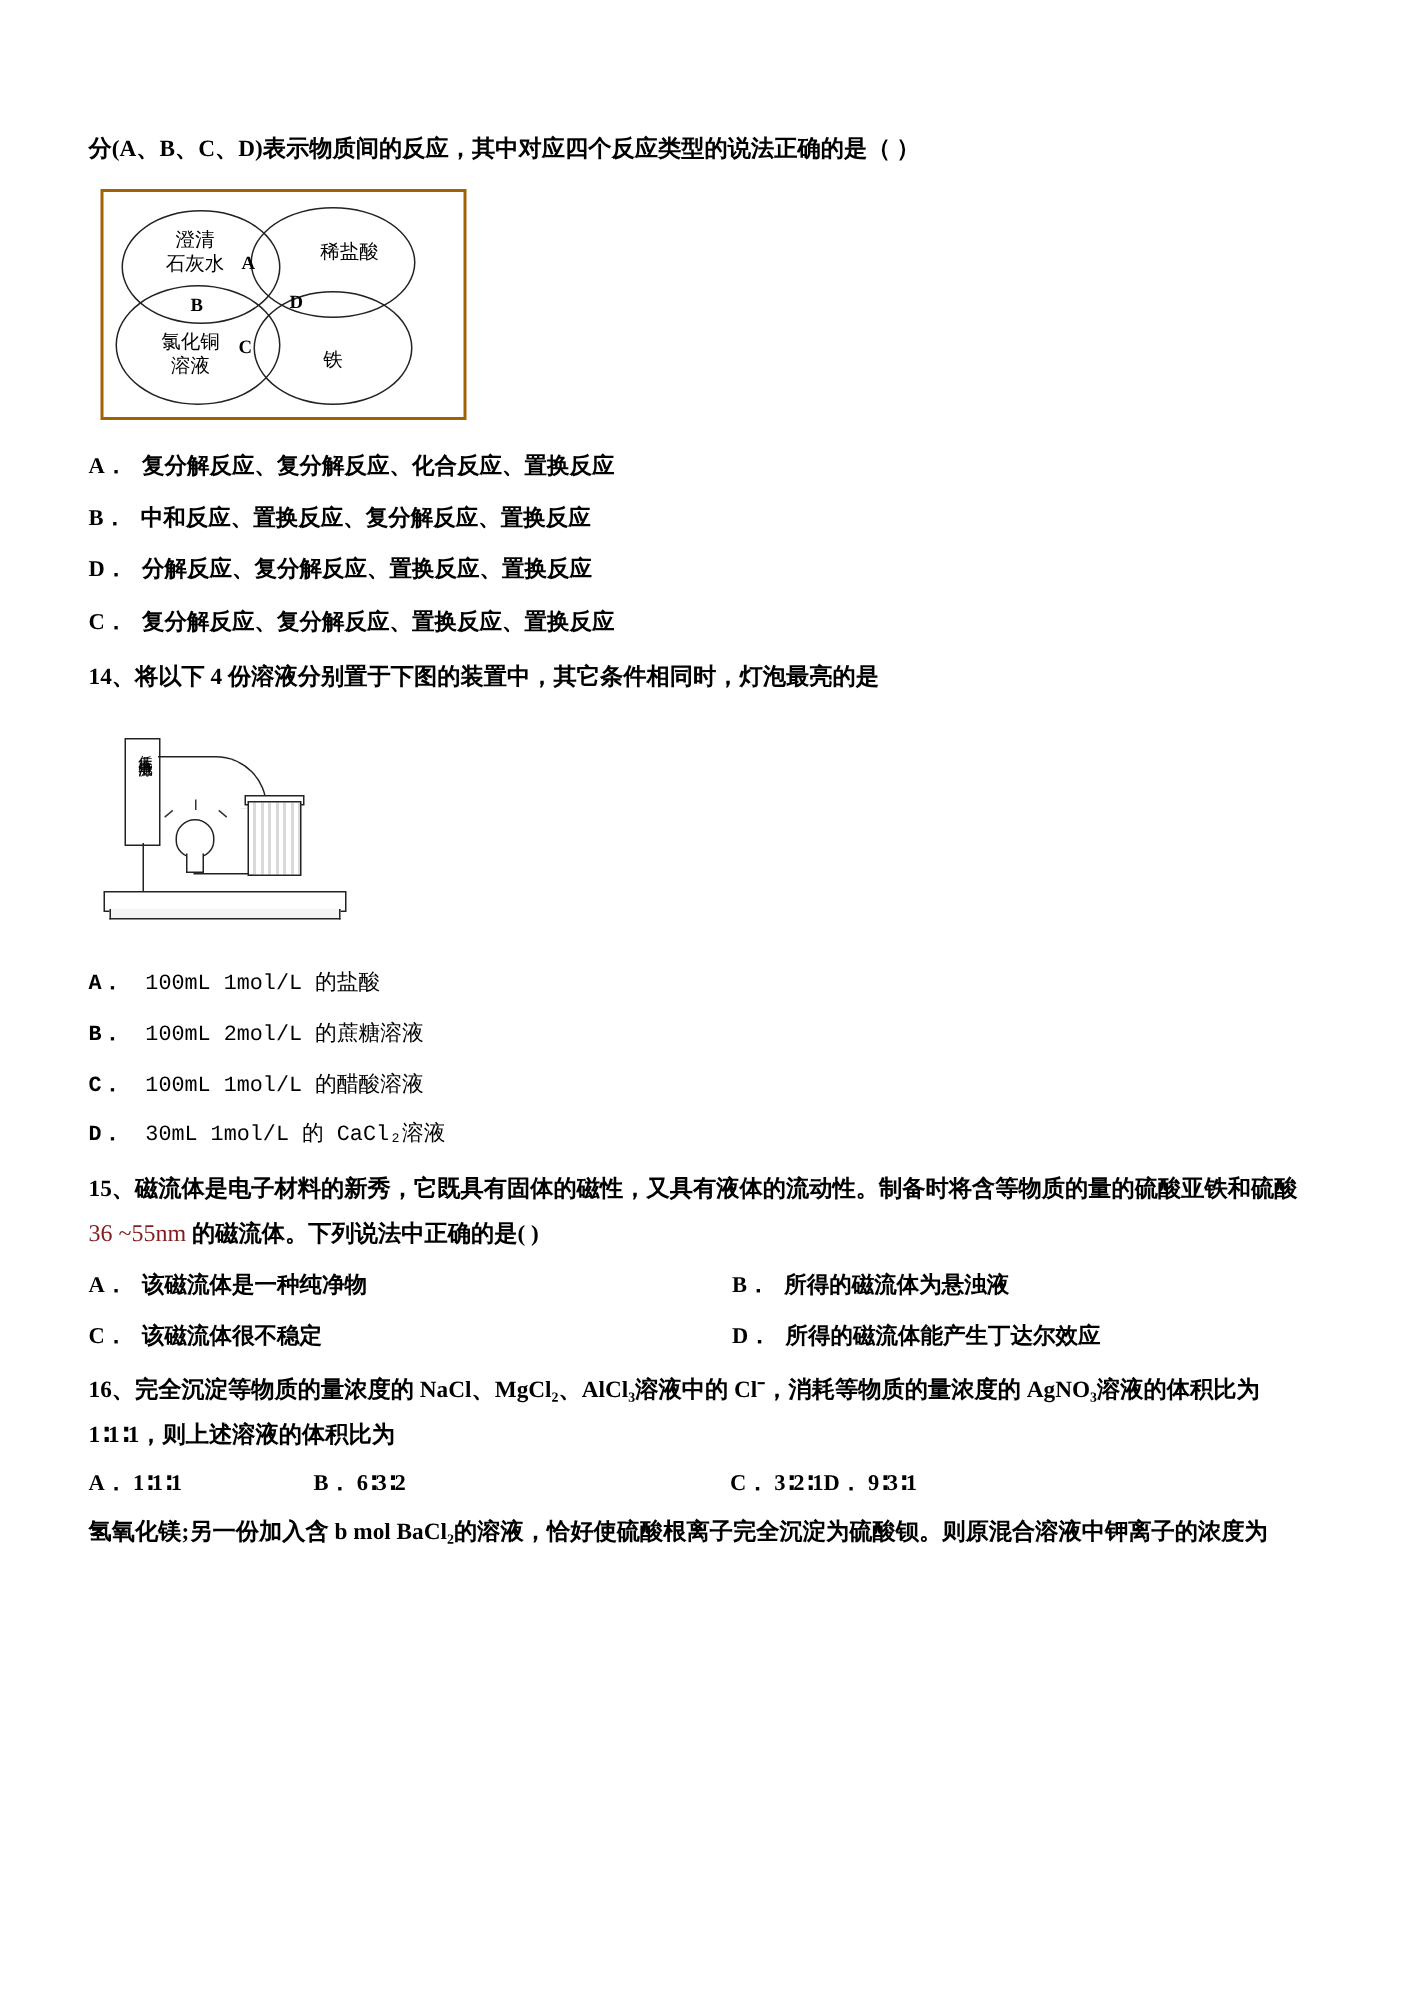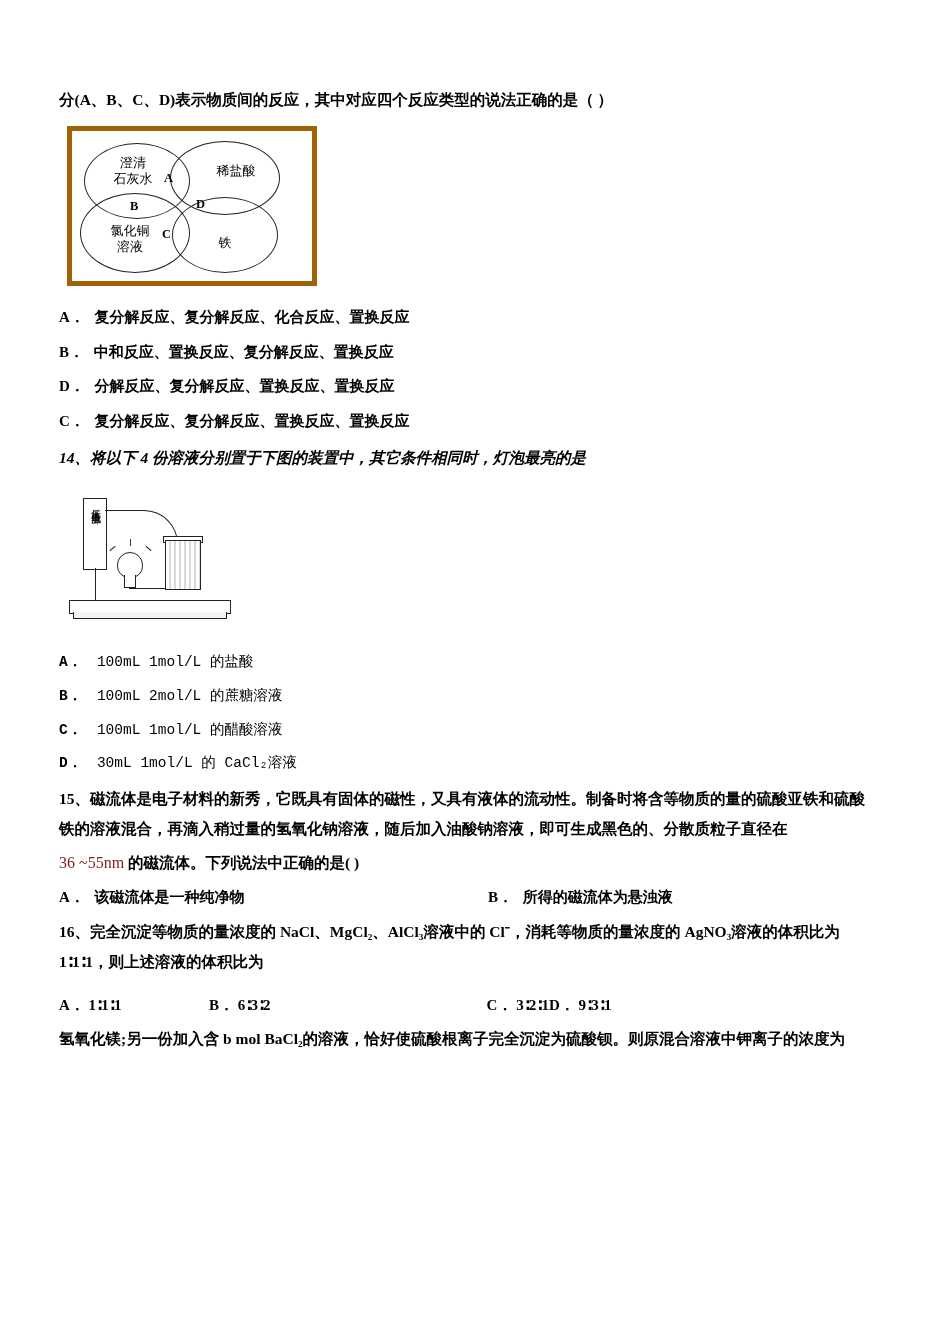--- a/index.html
+++ b/index.html
@@ -34,21 +34,21 @@
     font-weight:bold;
     margin:0 0 12px 0;
   }
   .opt .lbl { font-weight:bold; margin-right:6px; }
   .mono { font-family:"Liberation Mono", monospace; font-weight:normal; }
 
   
   .venn-wrap {
     position:relative;
     width:240px; height:150px;
-    border:5px solid #a16207;
+    border:2px solid #a16207;
     margin:14px 0 20px 8px;
     background:#fff;
   }
   .circ {
     position:absolute;
     border:1px solid #222;
     border-radius:50%;
     background:transparent;
     text-align:center;
     font-size:13px;
@@ -140,21 +140,21 @@
   }
   .two-col {
     display:flex;
   }
   .two-col > div { width:50%; }
   .opts-row {
     display:flex;
     font-size:15px; font-weight:bold;
     margin-bottom:12px;
   }
-  .opts-row > span { display:inline-block;margin-top:12px; }
+  .opts-row > span { display:inline-block; }
 </style>
 </head>
 <body>
 
 <div class="page">
   <div class="content">
 
     <div class="q-line">分(A、B、C、D)表示物质间的反应，其中对应四个反应类型的说法正确的是（    ）</div>
 
     <div class="venn-wrap">
@@ -190,21 +190,21 @@
     </div>
     <div class="opt">
       <span class="lbl">D．</span>
       <span>分解反应、复分解反应、置换反应、置换反应</span>
     </div>
     <div class="opt">
       <span class="lbl">C．</span>
       <span>复分解反应、复分解反应、置换反应、置换反应</span>
     </div>
 
-    <div class="q-line" style="margin-top:14px;font-style:italic;">
+    <div class="q-line" style="margin-top:14px;">
       <span>14、</span><span>将以下 4 份溶液分别置于下图的装置中，其它条件相同时，灯泡最亮的是</span>
     </div>
 
     <div class="circuit-wrap">
       <div class="batt">
         <span>低压直流电源</span>
       </div>
       <div class="wire-curve"></div>
       <div class="wire" style="left:26px; top:72px; width:4px; height:32px; border-top:none; border-left:1.4px solid #222;"></div>
       <div class="wire" style="left:60px; top:92px; width:40px;"></div>
@@ -232,34 +232,43 @@
       <span>100mL 1mol/L 的醋酸溶液</span>
     </div>
     <div class="opt mono" style="font-size:14.5px;">
       <span class="lbl">D．</span>
       <span>30mL 1mol/L 的 CaCl₂溶液</span>
     </div>
 
     <div class="q-line" style="margin-top:4px;">
       <span>15、</span><span>磁流体是电子材料的新秀，它既具有固体的磁性，又具有液体的流动性。制备时将含等物质的量的硫酸亚铁和硫酸</span>
     </div>
-    <div class="q-line" style="margin-bottom:10px;">铁的溶液混合，再滴入稍过量的氢氧化钠溶液，随后加入油酸钠溶液，即可生成黑色的、分散质粒子直径在</div>
     <div class="q-line" style="margin-bottom:10px;">
       <span class="nm-inline">36 ~55nm</span>
       <span>的磁流体。下列说法中正确的是(    )</span>
     </div>
 
     <div class="two-col">
       <div class="opt">
         <span class="lbl">A．</span>
         <span>该磁流体是一种纯净物</span>
       </div>
       <div class="opt">
         <span class="lbl">B．</span>
         <span>所得的磁流体为悬浊液</span>
+      </div>
+    </div>
+    <div class="two-col">
+      <div class="opt">
+        <span class="lbl">C．</span>
+        <span>该磁流体很不稳定</span>
+      </div>
+      <div class="opt">
+        <span class="lbl">D．</span>
+        <span>所得的磁流体能产生丁达尔效应</span>
       </div>
     </div>
 
     <div class="q-line">
       <span>16、</span><span>完全沉淀等物质的量浓度的 NaCl、MgCl₂、AlCl₃溶液中的 Cl⁻，消耗等物质的量浓度的 AgNO₃溶液的体积比为</span>
     </div>
     <div class="q-line" style="margin-bottom:10px;">1∶1∶1，则上述溶液的体积比为</div>
 
     <div class="opts-row">
       <span style="width:150px;">

